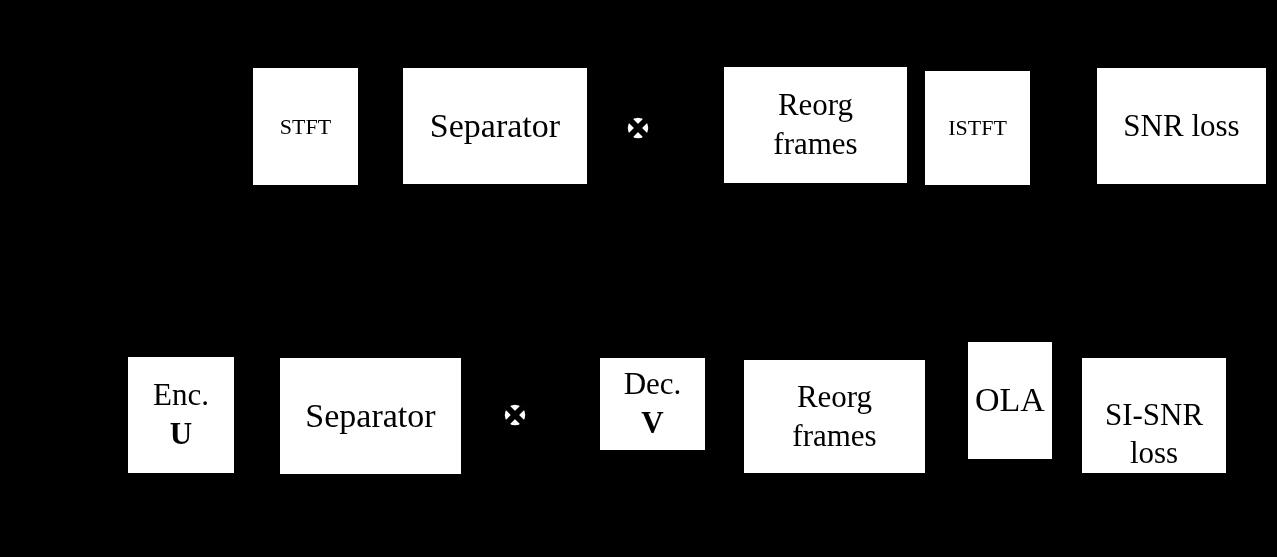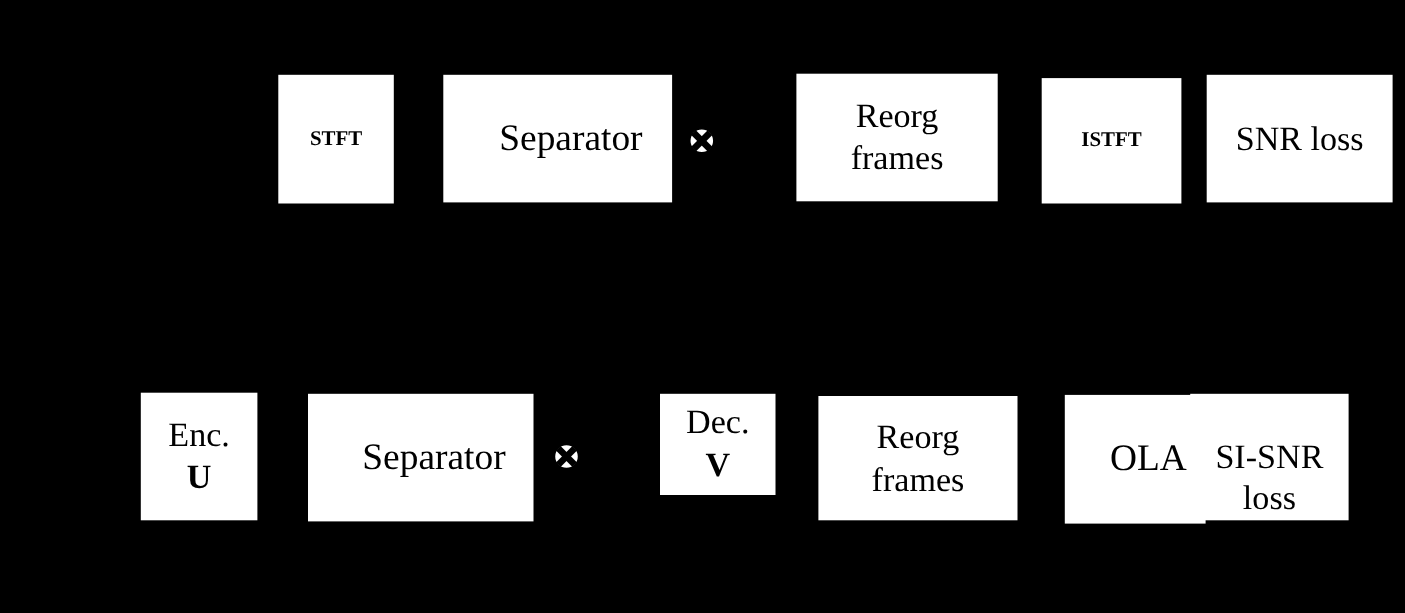--- a/index.html
+++ b/index.html
@@ -19,45 +19,45 @@
     position: absolute;
     background: #ffffff;
     color: #000000;
     display: flex;
     flex-direction: column;
     align-items: center;
     justify-content: center;
     text-align: center;
     line-height: 1.25;
   }
-  .fs-sm { font-size: 19px; font-weight: bold; }
+  .fs-sm { font-size: 22px; }
   .fs-md { font-size: 31px; }
-  .fs-lg { font-size: 34px; padding-left: 24px; }
+  .fs-lg { font-size: 34px; }
   .bold-line { font-weight: bold; }
   .otimes {
     position: absolute;
     width: 24px;
     height: 24px;
   }
 
   
   #box-stft        { left: 253px;  top: 68px;  width: 105px; height: 117px; }
   #box-separator-a { left: 403px;  top: 68px;  width: 184px; height: 116px; }
   #otimes-a        { left: 626px;  top: 116px; }
   #box-reorg-a     { left: 724px;  top: 67px;  width: 183px; height: 116px; }
-  #box-istft       { left: 947px;  top: 71px;  width: 127px; height: 114px; }
+  #box-istft       { left: 925px;  top: 71px;  width: 105px; height: 114px; }
   #box-snr         { left: 1097px; top: 68px;  width: 169px; height: 116px; }
 
   
   #box-enc         { left: 128px;  top: 357px; width: 106px; height: 116px; }
   #box-separator-b { left: 280px;  top: 358px; width: 181px; height: 116px; }
   #otimes-b        { left: 503px;  top: 403px; }
   #box-dec         { left: 600px;  top: 358px; width: 105px; height: 92px; }
   #box-reorg-b     { left: 744px;  top: 360px; width: 181px; height: 113px; }
-  #box-ola         { left: 968px;  top: 359px; width: 104px; height: 117px; }
+  #box-ola         { left: 968px;  top: 342px; width: 84px; height: 117px; }
   #box-sisnr       { left: 1082px; top: 358px; width: 144px; height: 115px; justify-content: flex-end; }
 </style>
 </head>
 <body>
 
 <div id="diagram-canvas">
 
   <div class="box fs-sm" id="box-stft">
     <span>STFT</span>
   </div>

